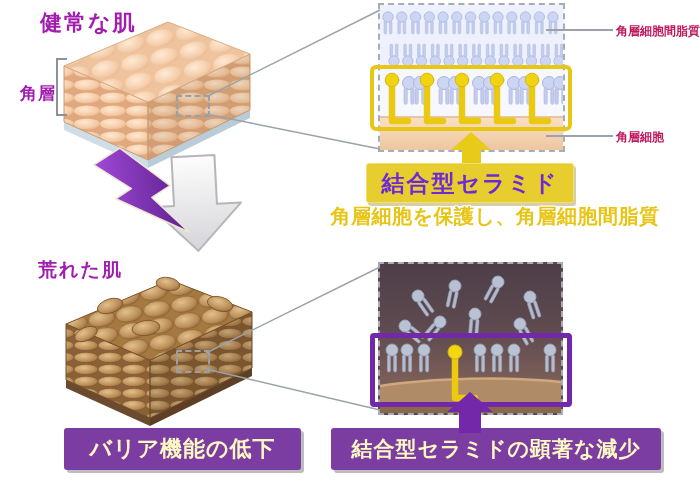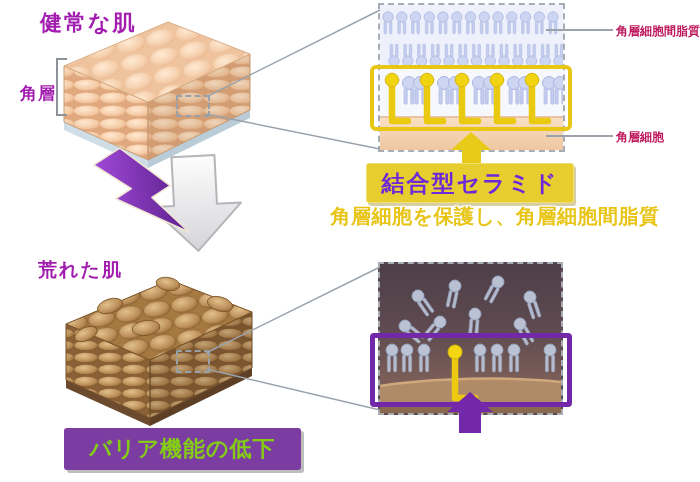--- a/index.html
+++ b/index.html
@@ -41,21 +41,21 @@
     text-align:center;line-height:38px;white-space:nowrap;
   }
   .yellow-caption{
     color:#e8c415;font-weight:bold;font-size:20px;letter-spacing:0.5px;text-align:center;
     text-shadow:-1px -1px 0 #fff,1px -1px 0 #fff,-1px 1px 0 #fff,1px 1px 0 #fff,0 0 2px #fff;
     white-space:nowrap;
   }
   .purple-label-box{
     background:#7b3da2;border-radius:3px;
     box-shadow:3px 3px 0 rgba(70,70,70,0.35);
-    color:#84cc16;font-weight:bold;text-align:center;letter-spacing:1px;
+    color:#fef9c3;font-weight:bold;text-align:center;letter-spacing:1px;
     white-space:nowrap;
   }
   svg{display:block;}
   .overlay{pointer-events:none;}
 </style>
 </head>
 <body>
 
 <div class="canvas">
 
@@ -262,20 +262,23 @@
         <circle cy="2" r="7" fill="#f3d713" stroke="#d9b60a"></circle>
       </g>
     </svg>
   </div>
 
   <div class="abs purple-frame" style="left:370px;top:333px;width:202px;height:74px;"></div>
 
   <div class="abs purple-label-box" style="left:64px;top:428px;width:237px;height:42px;font-size:22px;line-height:42px;">
     <span>バリア機能の低下</span>
   </div>
+  <div class="abs purple-label-box" style="left:331px;top:428px;width:330px;height:42px;font-size:21px;line-height:42px;">
+    <span>結合型セラミドの顕著な減少</span>
+  </div>
 
   <svg class="abs overlay" style="left:0;top:0;" width="700" height="482" viewBox="0 0 700 482">
     <defs>
       <linearGradient id="agrad" x1="0" y1="0" x2="0" y2="1">
         <stop offset="0" stop-color="#fdfdfd"></stop>
           <stop offset="1" stop-color="#d5d5d9"></stop>
       </linearGradient>
       <linearGradient id="bgrad" x1="0" y1="0" x2="1" y2="1">
         <stop offset="0" stop-color="#a149d8"></stop>
           <stop offset="1" stop-color="#561d86"></stop>

